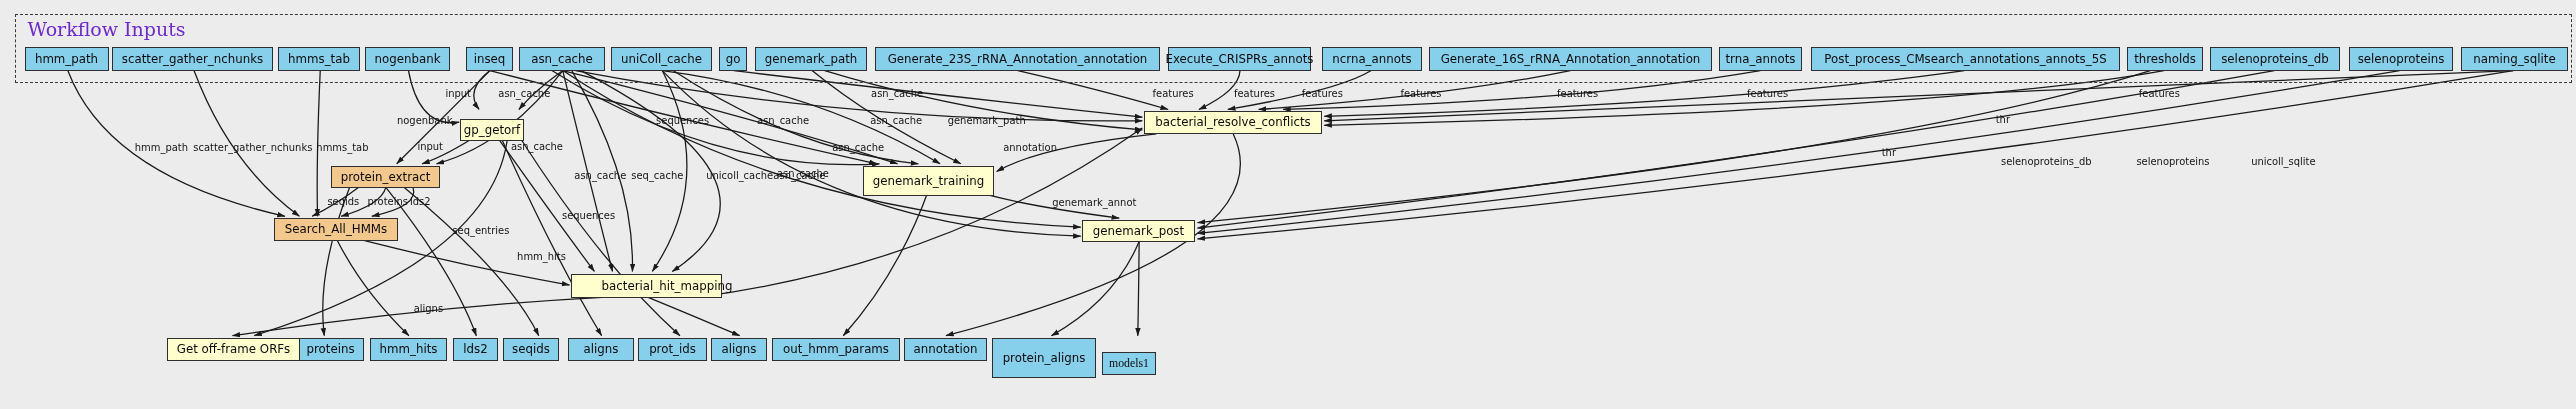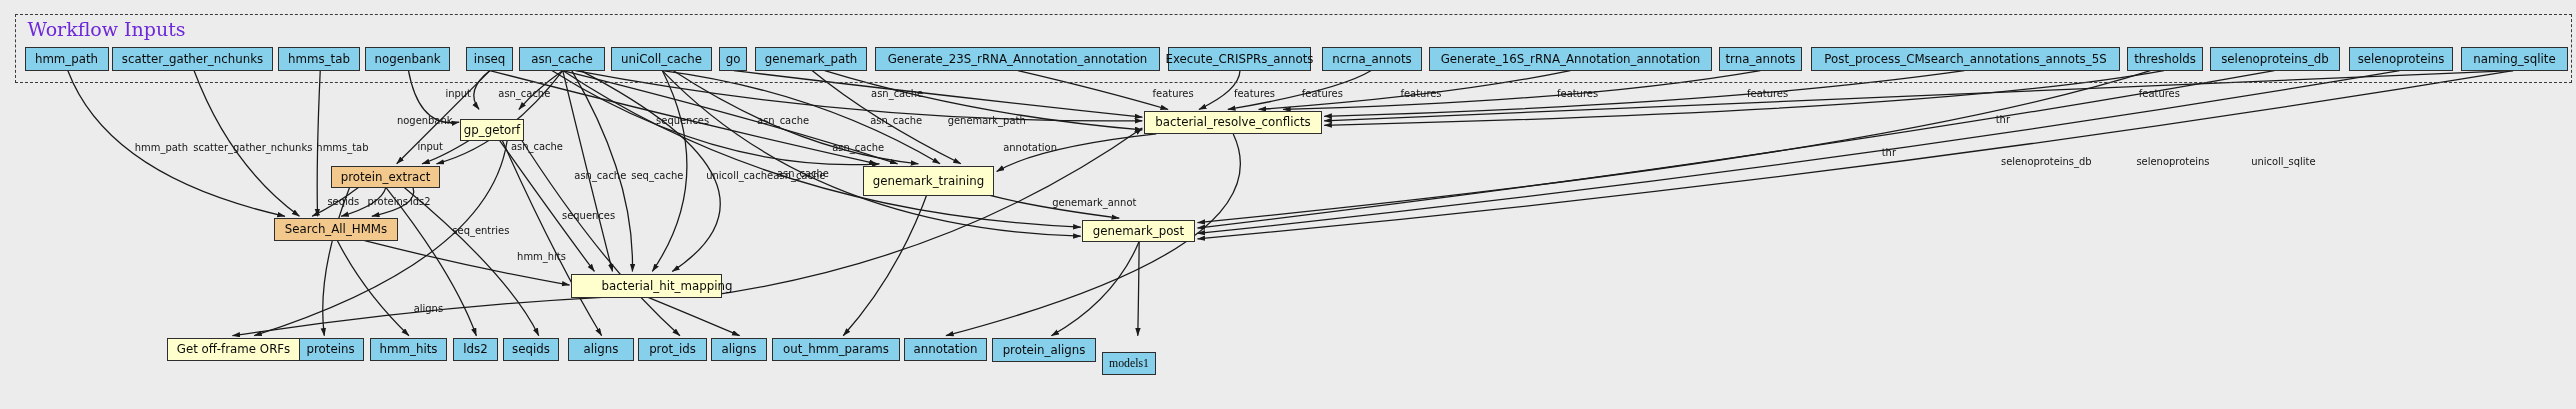--- a/index.html
+++ b/index.html
@@ -157,21 +157,21 @@
       <div class="node io" style="left: 2461px; top: 47px; width: 107px; height: 23.5px;">naming_sqlite</div>
       <div class="node io" style="left: 297px; top: 338px; width: 67px; height: 22.6px;">proteins</div>
       <div class="node io" style="left: 370px; top: 338px; width: 77px; height: 22.6px;">hmm_hits</div>
       <div class="node io" style="left: 453px; top: 338px; width: 45px; height: 22.6px;">lds2</div>
       <div class="node io" style="left: 503px; top: 338px; width: 56px; height: 22.6px;">seqids</div>
       <div class="node io" style="left: 568px; top: 338px; width: 66px; height: 22.6px;">aligns</div>
       <div class="node io" style="left: 638px; top: 338px; width: 69px; height: 22.6px;">prot_ids</div>
       <div class="node io" style="left: 711px; top: 338px; width: 56px; height: 22.6px;">aligns</div>
       <div class="node io" style="left: 772px; top: 338px; width: 128px; height: 22.6px;">out_hmm_params</div>
       <div class="node io" style="left: 904px; top: 338px; width: 83px; height: 22.6px;">annotation</div>
-      <div class="node io" style="left: 992px; top: 338px; width: 104px; height: 24px;">protein_aligns</div>
+      <div class="node io" style="left: 992px; top: 338px; width: 104px; height: 40px;">protein_aligns</div>
       <div class="node io" style="left: 1102px; top: 352px; width: 54px; height: 22.6px; font-family: Liberation Serif, serif;">models1</div>
       <div class="node proc" style="left: 460px; top: 111px; width: 64px; height: 22px; margin-top: 8px;">gp_getorf</div>
       <div class="node hot" style="left: 331px; top: 166px; width: 109px; height: 22px;">protein_extract</div>
       <div class="node hot" style="left: 274px; top: 218px; width: 124px; height: 22.6px;">Search_All_HMMs</div>
       <div class="node proc" style="left: 571px; top: 274px; width: 151px; height: 23.5px; padding-left: 41px;">bacterial_hit_mapping</div>
       <div class="node proc" style="left: 863px; top: 166px; width: 131px; height: 30px;">genemark_training</div>
       <div class="node proc" style="left: 1144px; top: 111px; width: 178px; height: 22.6px;">bacterial_resolve_conflicts</div>
       <div class="node proc" style="left: 1082px; top: 220px; width: 113px; height: 22px;">genemark_post</div>
       <div class="node proc" style="left: 143px; top: 338px; width: 133px; height: 22.6px; margin-left: 24px;">Get off-frame ORFs</div>
     </div>

